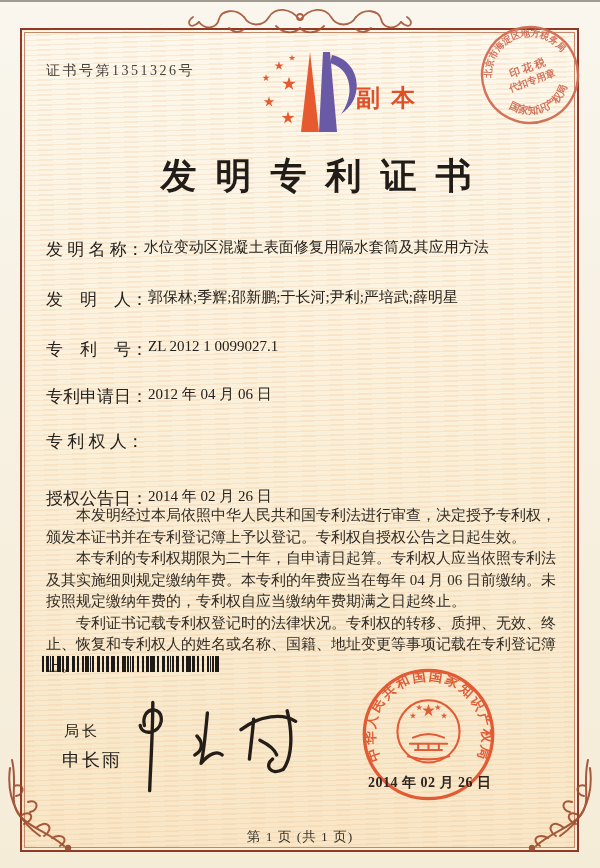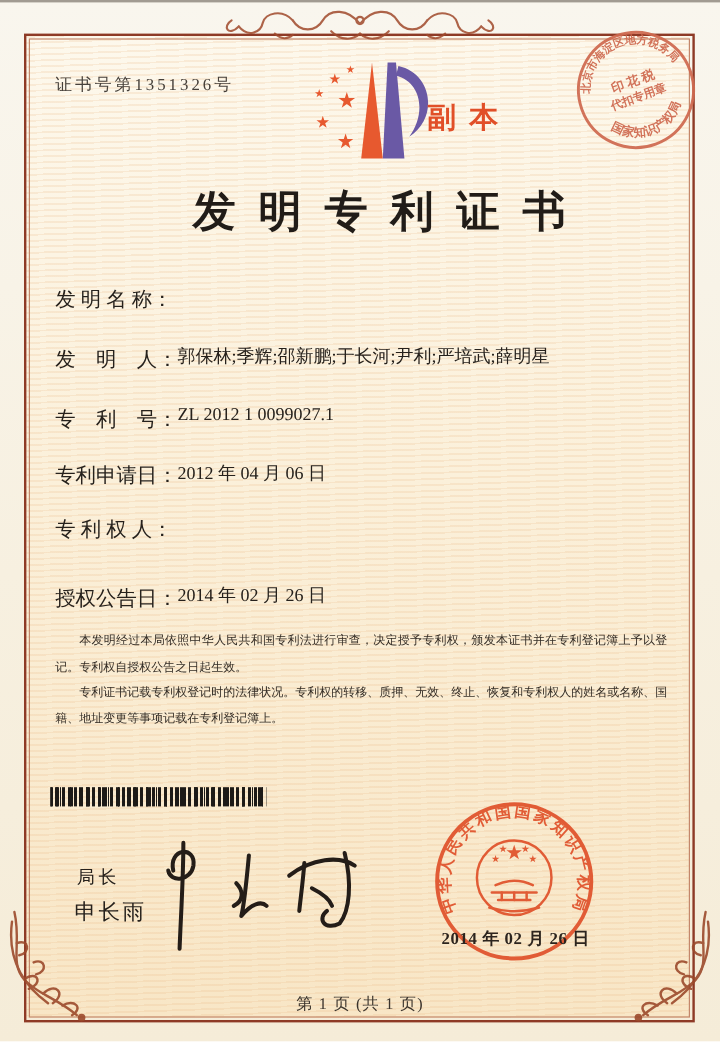--- a/index.html
+++ b/index.html
@@ -25,21 +25,21 @@
   .certno{position:absolute;left:46px;top:62px;font-size:14px;letter-spacing:2.5px;color:#46403a;z-index:6;}
   .logo{position:absolute;left:246px;top:46px;z-index:6;}
   .copylabel{position:absolute;left:356px;top:82px;font-size:24px;font-weight:700;letter-spacing:11px;color:#e14f28;z-index:6;}
   .taxstamp{position:absolute;left:477px;top:22px;transform:rotate(-20deg);opacity:.93;z-index:6;}
   .title{position:absolute;left:0;top:152px;width:100%;text-align:center;font-size:36px;font-weight:700;letter-spacing:19px;padding-left:19px;box-sizing:border-box;color:#211c18;z-index:6;margin-left:16px;}
   .row{position:absolute;left:46px;display:flex;font-size:15px;z-index:6;}
   .row .lbl{flex:0 0 90px;white-space:nowrap;font-size:17px;text-align:right;}
   .row .val{white-space:nowrap;}
   .row .val-multi div{line-height:19.5px;white-space:nowrap;}
   .r1{top:238px}.r2{top:288px}.r3{top:338px}.r4{top:385px}.r5{top:430px}.r6{top:487px}
-  .bodytext{position:absolute;left:46px;top:524px;width:510px;font-size:10px;line-height:21.5px;text-align:justify;color:#332c25;z-index:6;}
+  .bodytext{position:absolute;left:46px;top:505px;width:510px;font-size:15px;line-height:21.5px;text-align:justify;color:#332c25;z-index:6;}
   .bodytext p{margin:0;text-indent:2em;}
   .barcode{
     position:absolute;left:42px;top:656px;width:180px;height:16px;z-index:6;
     background:
       repeating-linear-gradient(90deg,#1d1a17 0 2px,transparent 2px 5px),
       repeating-linear-gradient(90deg,#1d1a17 0 1px,transparent 1px 8px),
       repeating-linear-gradient(90deg,transparent 0 4px,#1d1a17 4px 6px,transparent 6px 13px);
   }
   .sig-title{position:absolute;left:64px;top:722px;font-size:15px;letter-spacing:3px;z-index:6;}
   .sig-name{position:absolute;left:62px;top:748px;font-size:18px;letter-spacing:2px;z-index:6;}
@@ -136,20 +136,21 @@
       <textPath href="#taxBot" startOffset="50%" text-anchor="middle">国家知识产权局</textPath>
     </text>
     <text x="52" y="48" text-anchor="middle" fill="#cf6a50" font-size="10.5" font-weight="bold">印 花 税</text>
     <text x="52" y="61" text-anchor="middle" fill="#cf6a50" font-size="9.5" font-weight="bold">代扣专用章</text>
   </svg>
 
   <div class="title">发明专利证书</div>
 
   <div class="row r1">
     <span class="lbl">发 明 名 称：</span>
+    <span class="val">水位变动区混凝土表面修复用隔水套筒及其应用方法</span>
   </div>
   <div class="row r2">
     <span class="lbl">发　明　人：</span>
     <span class="val">郭保林;季辉;邵新鹏;于长河;尹利;严培武;薛明星</span>
   </div>
   <div class="row r3">
     <span class="lbl">专　利　号：</span>
     <span class="val">ZL 2012 1 0099027.1</span>
   </div>
   <div class="row r4">
@@ -159,20 +160,21 @@
   <div class="row r5">
     <span class="lbl">专 利 权 人：</span>
   </div>
   <div class="row r6">
     <span class="lbl">授权公告日：</span>
     <span class="val">2014 年 02 月 26 日</span>
   </div>
 
   <div class="bodytext">
     <p>本发明经过本局依照中华人民共和国专利法进行审查，决定授予专利权，颁发本证书并在专利登记簿上予以登记。专利权自授权公告之日起生效。</p>
+    <p>本专利的专利权期限为二十年，自申请日起算。专利权人应当依照专利法及其实施细则规定缴纳年费。本专利的年费应当在每年 04 月 06 日前缴纳。未按照规定缴纳年费的，专利权自应当缴纳年费期满之日起终止。</p>
     <p>专利证书记载专利权登记时的法律状况。专利权的转移、质押、无效、终止、恢复和专利权人的姓名或名称、国籍、地址变更等事项记载在专利登记簿上。</p>
   </div>
 
   <div class="barcode"></div>
 
   <div class="sig-title">局长</div>
   <div class="sig-name">申长雨</div>
   <svg class="signature" width="210" height="105" viewBox="0 0 200 100">
     <g fill="none" stroke="#241d18" stroke-width="3.2" stroke-linecap="round" stroke-linejoin="round">
       <path d="M28,30 C24,12 46,10 44,26 C42,38 26,40 24,30"></path>

